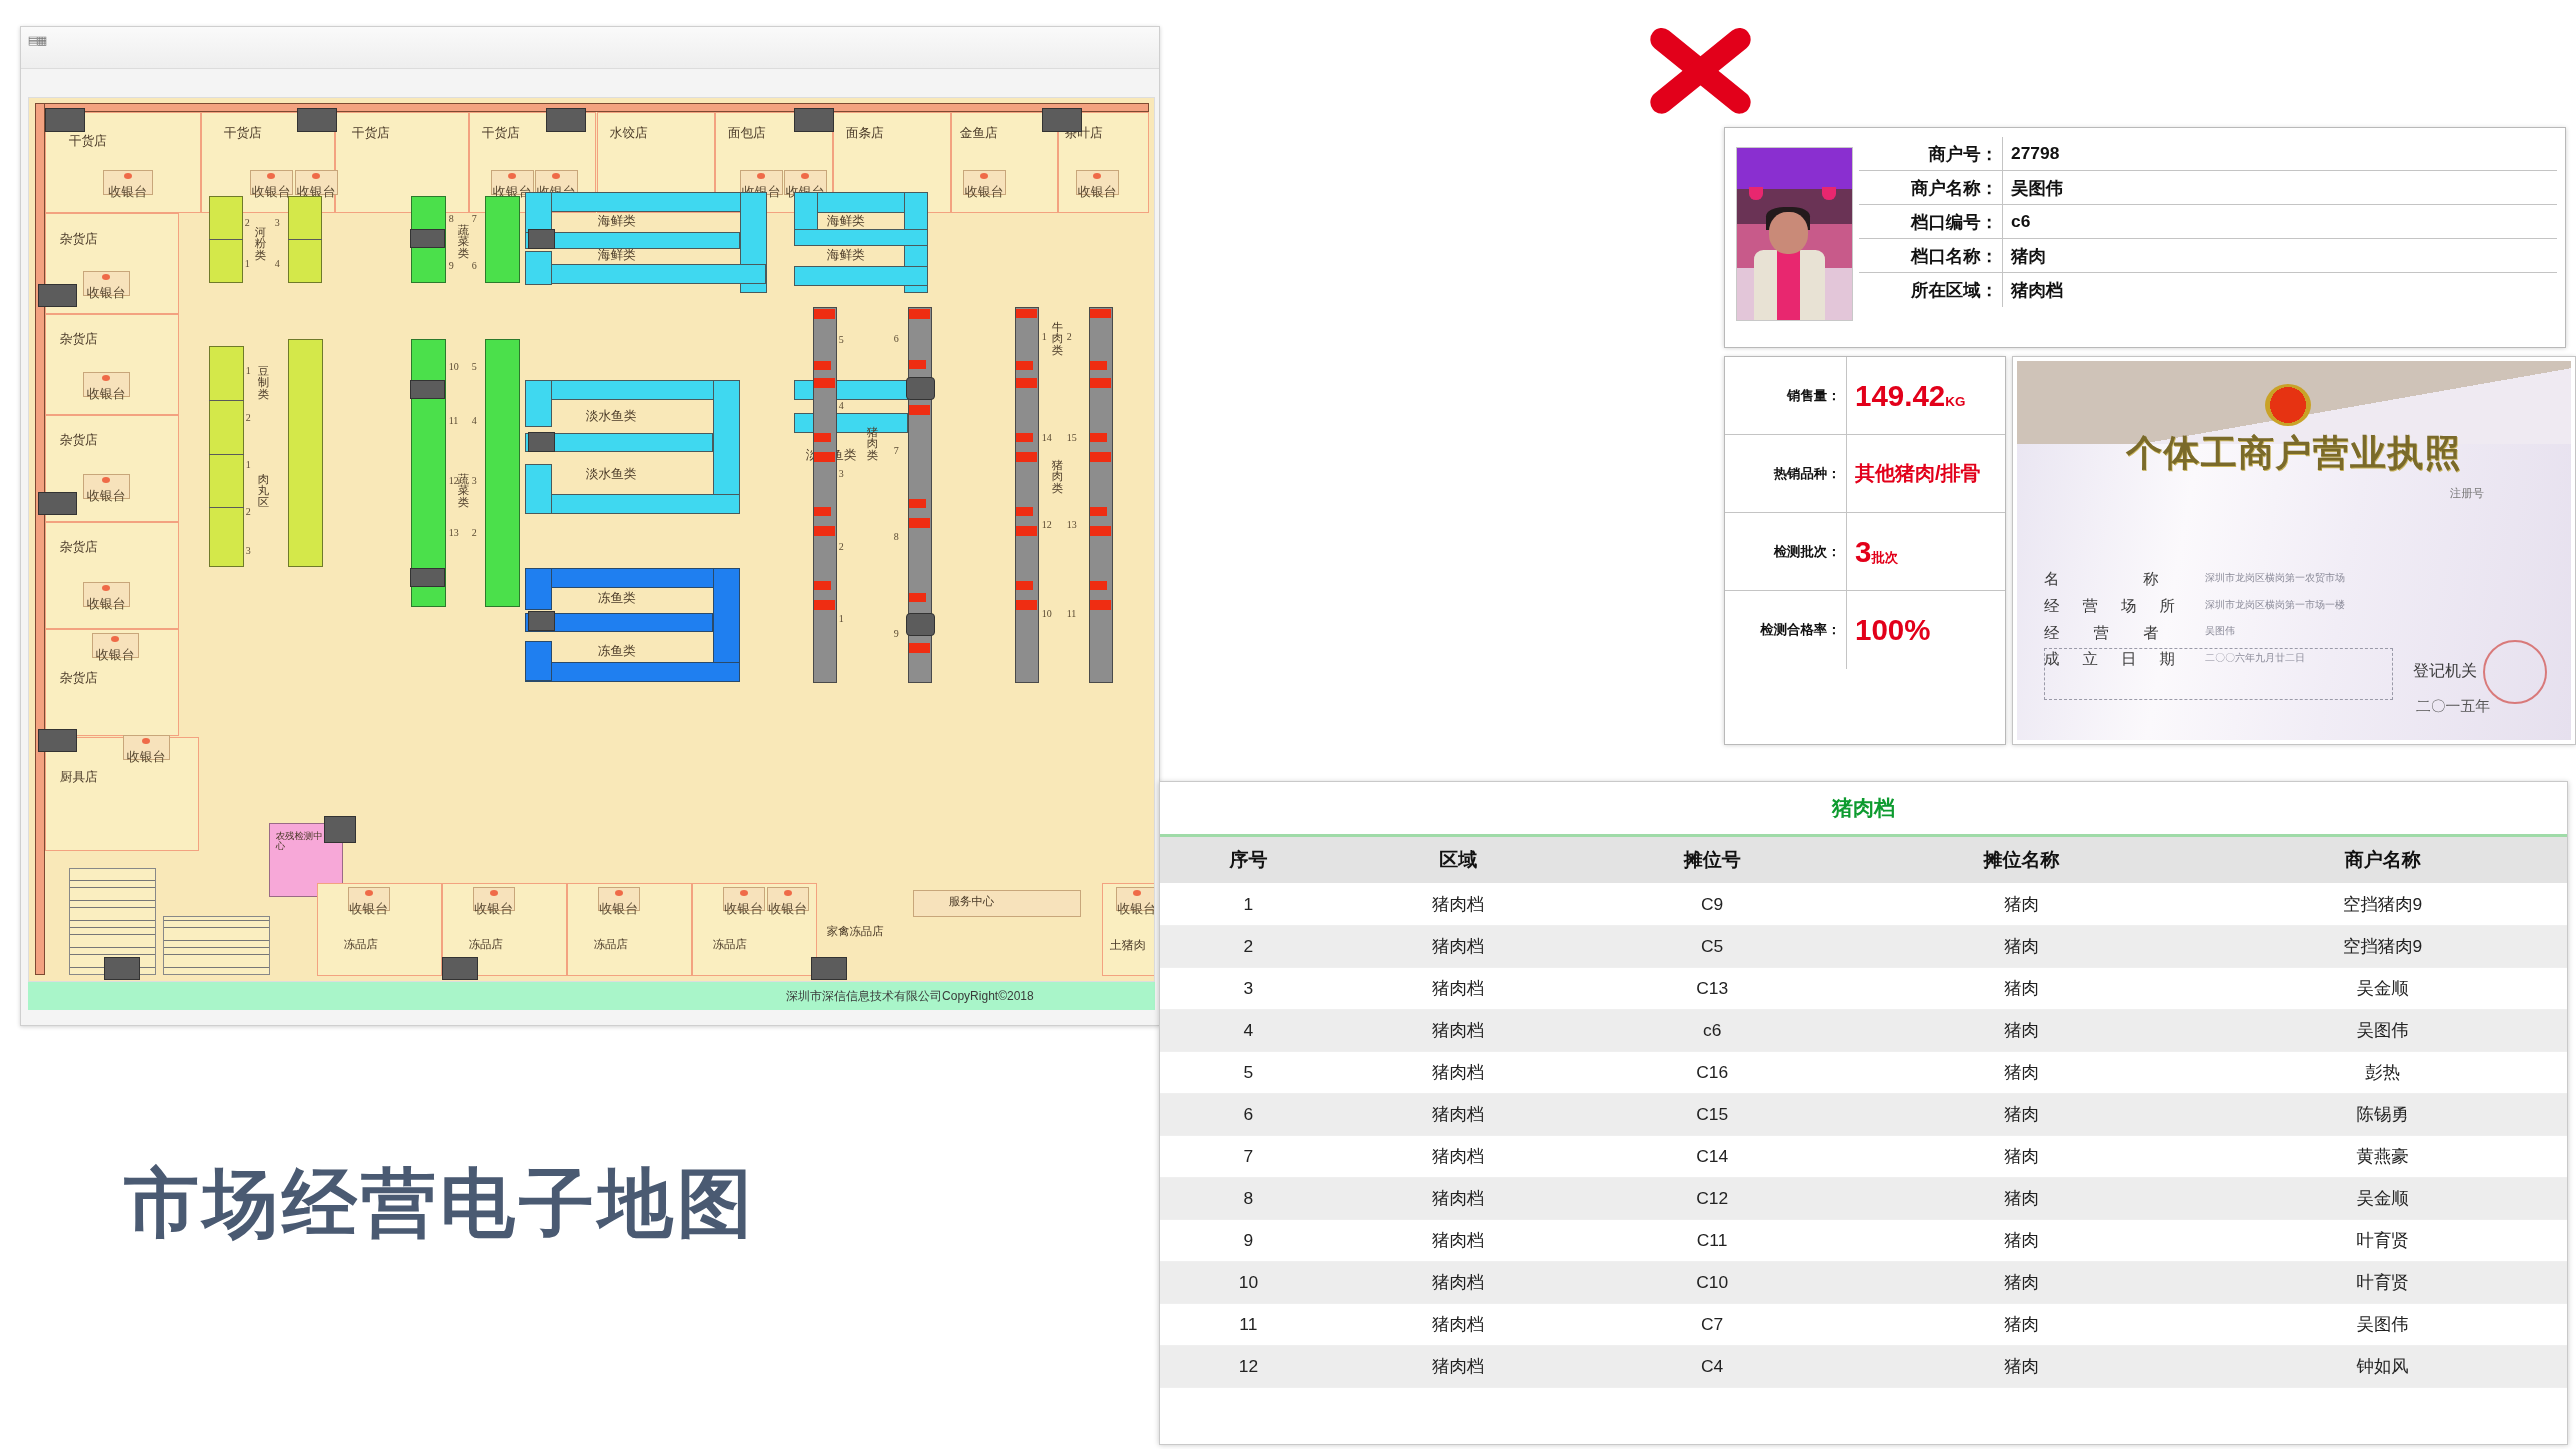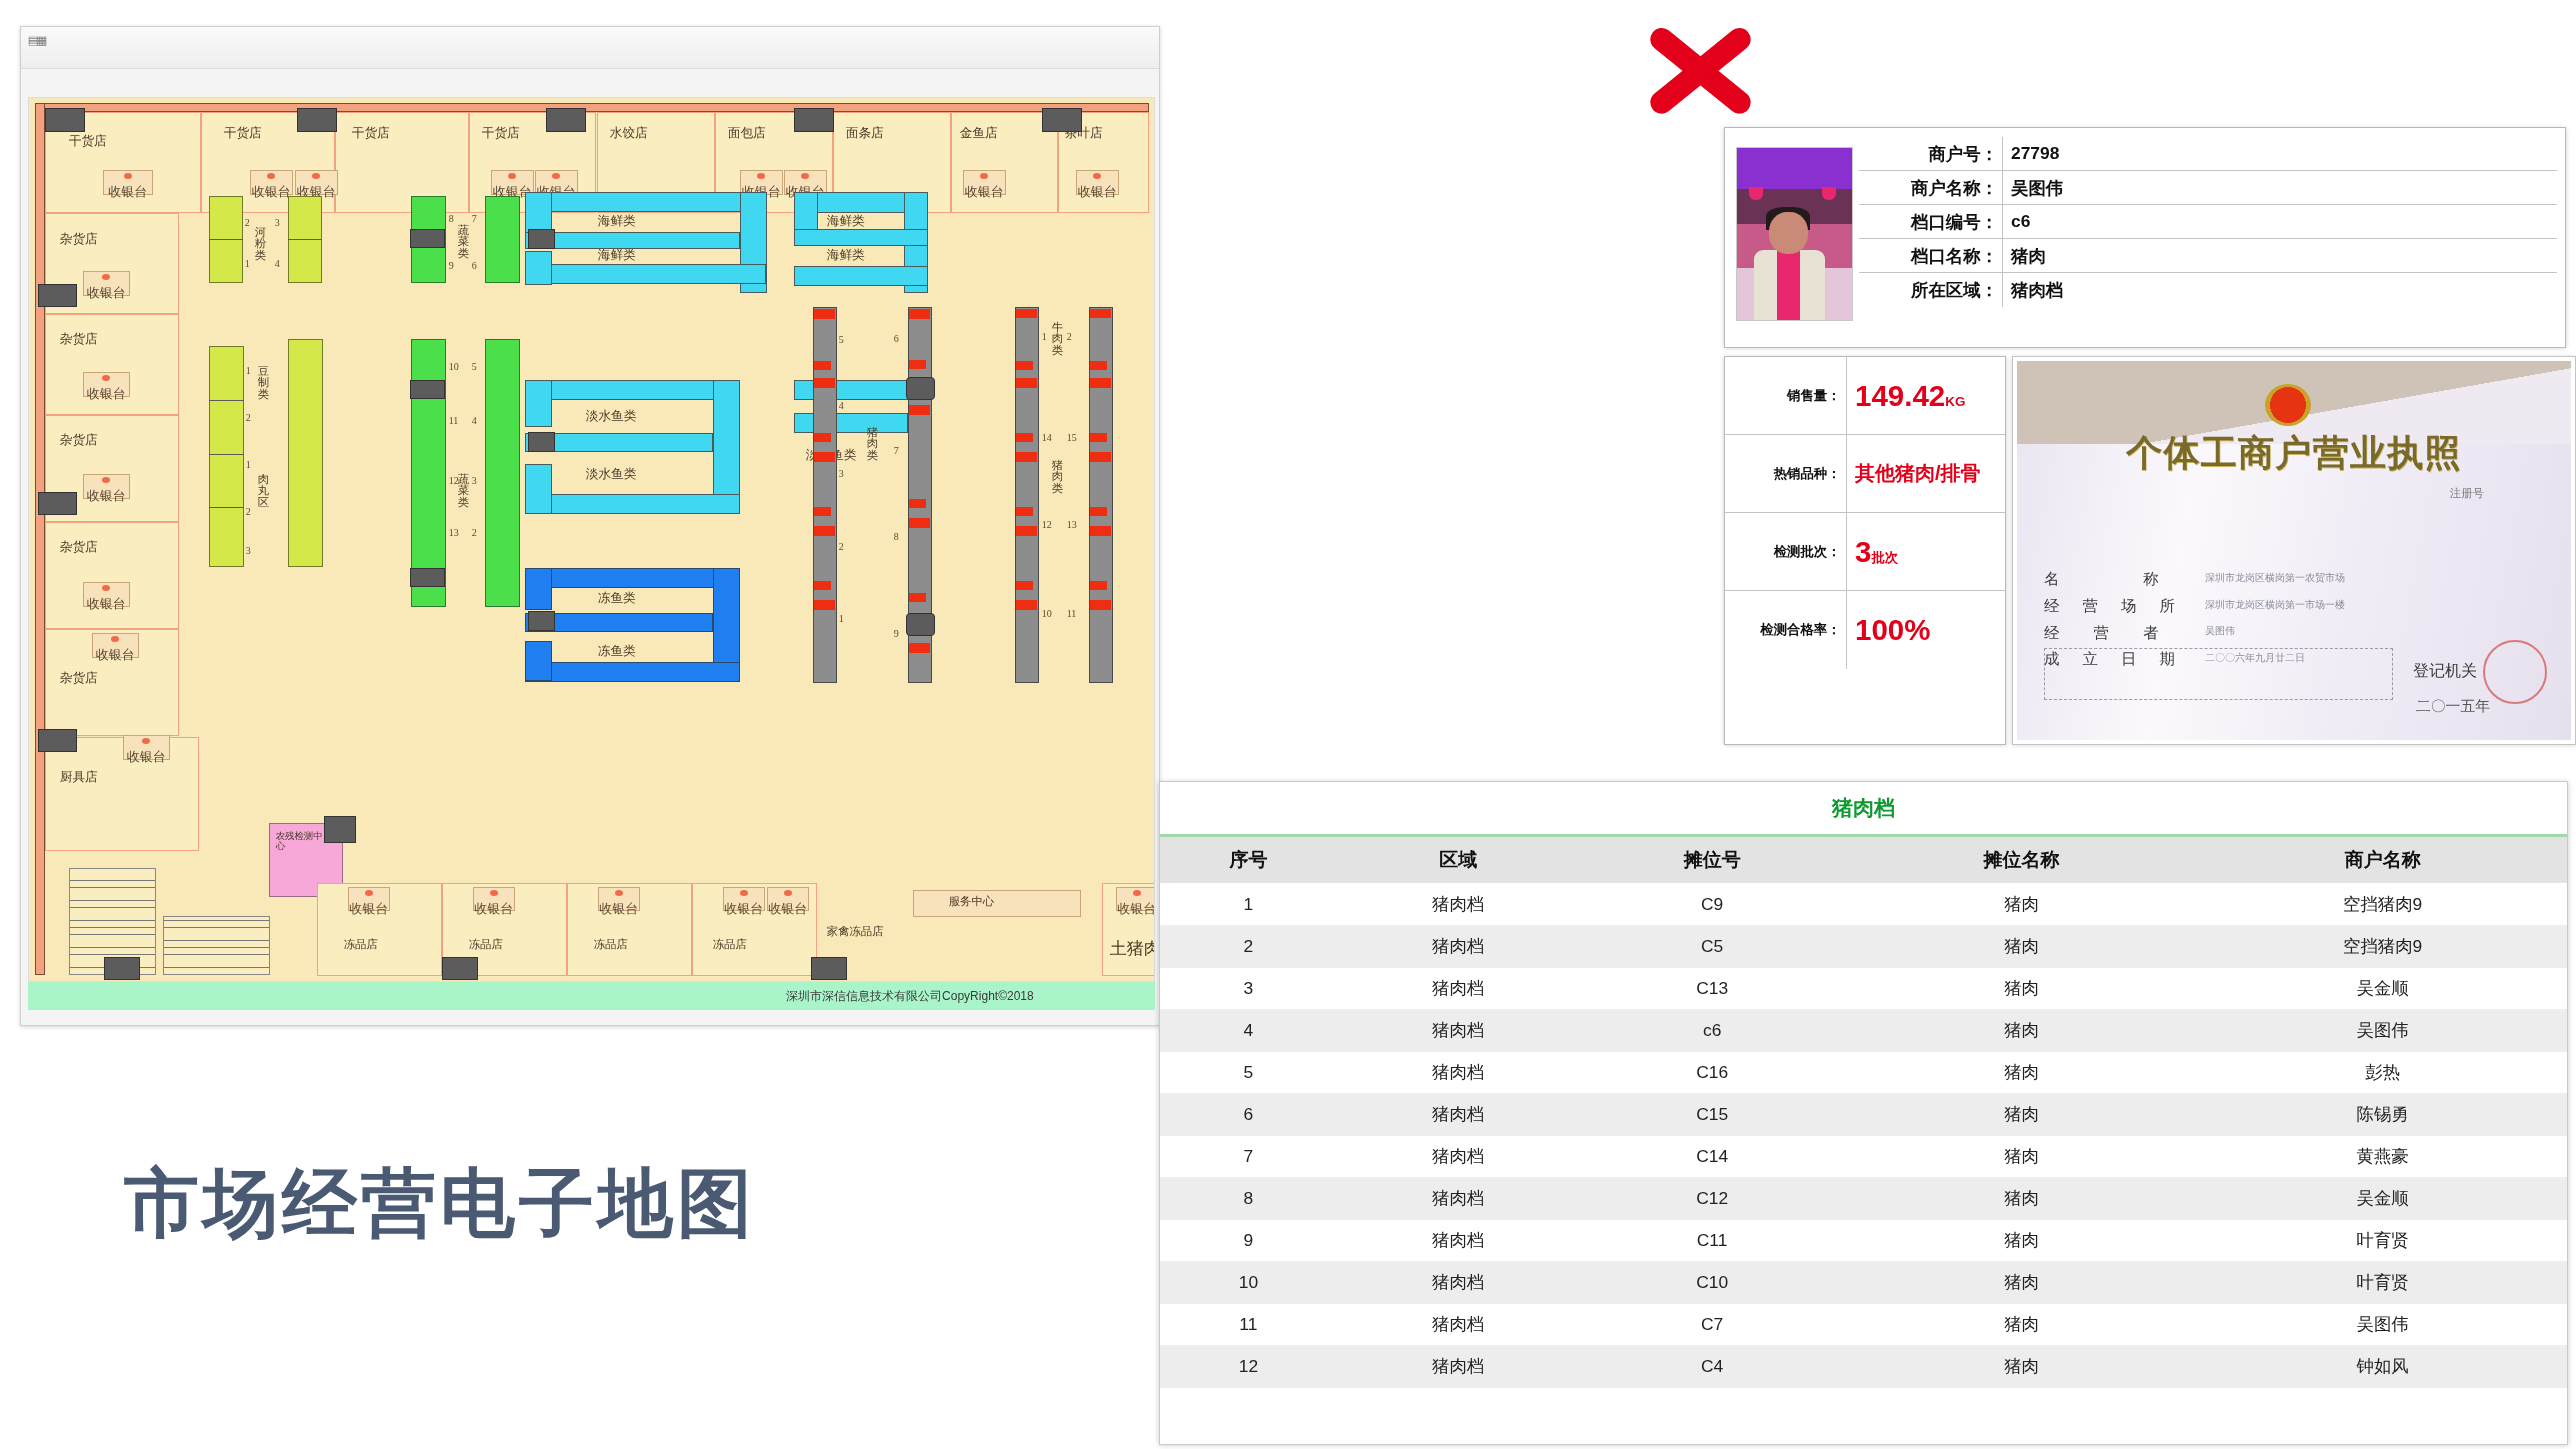--- a/index.html
+++ b/index.html
@@ -391,21 +391,21 @@
     <div class="shoplabel" style="left:684px;top:839px;font-size:11.4px;">冻品店</div>
     <div class="cashier" style="left:694px;top:789px;width:42px;height:24px;">收银台</div>
     <div class="cashier" style="left:738px;top:789px;width:42px;height:24px;">收银台</div>
 
     <div class="shoplabel" style="left:798px;top:826px;font-size:11.4px;">家禽冻品店</div>
 
     <div class="wall" style="left:884px;top:792px;width:168px;height:27px;background:#f7e2bb;border-color:#c8a67a;"></div>
     <div class="shoplabel" style="left:920px;top:796px;font-size:11.4px;">服务中心</div>
 
     <div class="room" style="left:1073px;top:785px;width:94px;height:93px;"></div>
-    <div class="shoplabel" style="left:1081px;top:839px;font-size:17px;">土猪肉</div>
+    <div class="shoplabel" style="left:1081px;top:839px;font-size:12px;">土猪肉</div>
     <div class="cashier" style="left:1087px;top:789px;width:42px;height:24px;">收银台</div>
 
     <div class="pillar" style="left:75px;top:859px;width:36px;height:23px;"></div>
     <div class="pillar" style="left:413px;top:859px;width:36px;height:23px;"></div>
     <div class="pillar" style="left:782px;top:859px;width:36px;height:23px;"></div>
   </div>
 
   <div id="map-footer">深圳市深信信息技术有限公司CopyRight©2018</div>
 </div>
 

